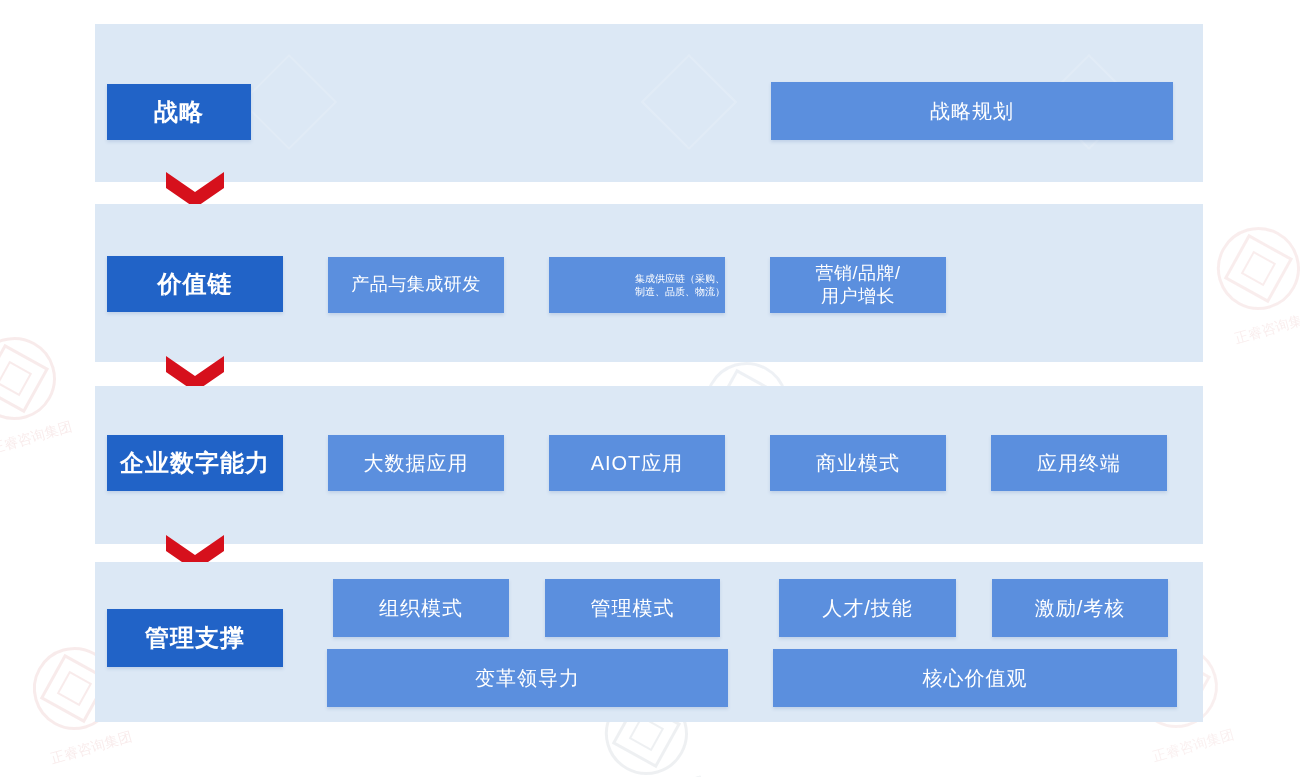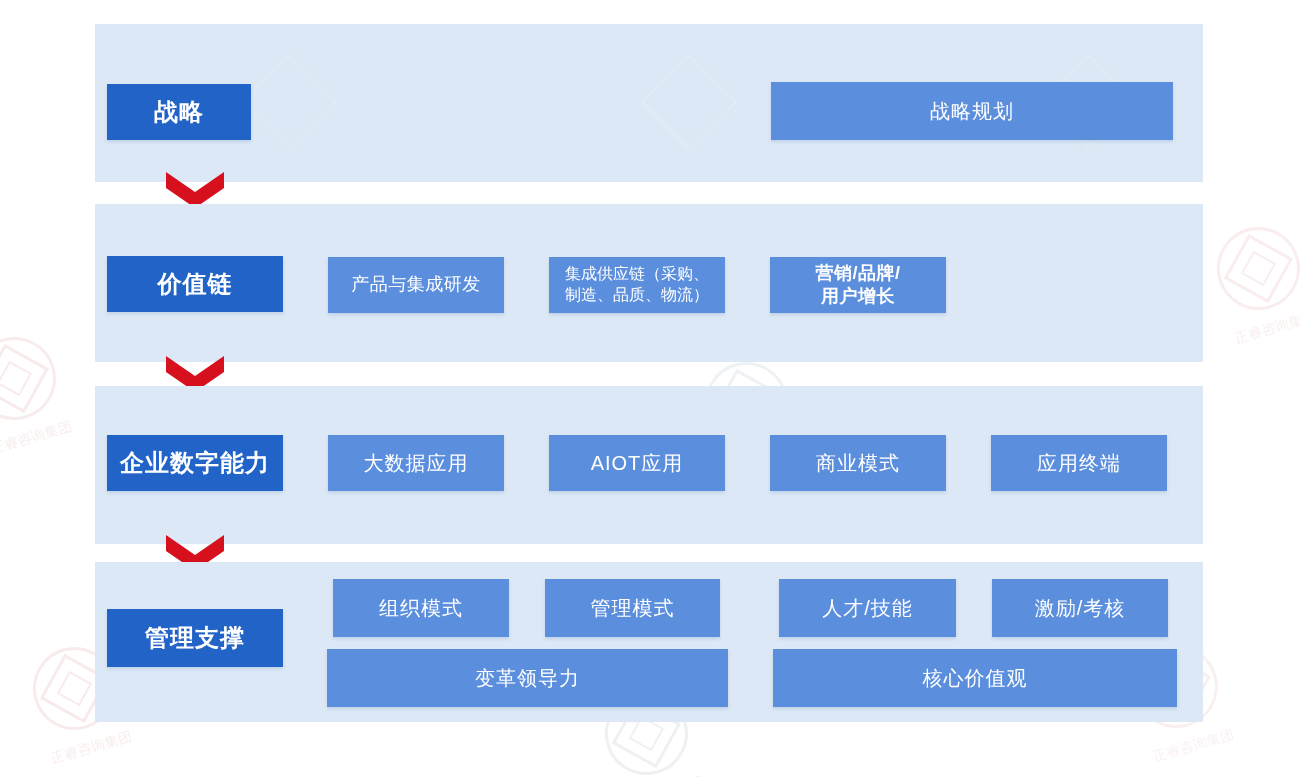--- a/index.html
+++ b/index.html
@@ -32,21 +32,21 @@
     font-weight: 700;
     letter-spacing: 1px;
   }
   .content-box {
     background: var(--content-box, #5b8fde);
     font-size: 20px;
     font-weight: 500;
     letter-spacing: 1px;
   }
   .content-box span, .label-box span { white-space: pre-line; line-height: 1.3; }
-  .content-box.small-text { font-size: 16px; letter-spacing: 0; }
+  .content-box.small-text { font-size: 10px; letter-spacing: 0; justify-content: flex-end; }
   .content-box.mid-text { font-size: 18px; letter-spacing: 0.5px; }
   .arrow {
     position: absolute;
     left: 166px; width: 58px; height: 36px;
   }
   .arrow svg { display: block; width: 58px; height: 36px; }
   .stamp {
     position: absolute;
     width: 100px; height: 122px;
     transform: rotate(-16deg);
@@ -145,21 +145,21 @@
     <div class="box label-box" style="left:12px; top:52px; width:176px; height:56px;">
       <span>价值链</span>
     </div>
     <div class="box content-box mid-text" style="left:233px; top:53px; width:176px; height:56px;">
       <span>产品与集成研发</span>
     </div>
     <div class="box content-box small-text" style="left:454px; top:53px; width:176px; height:56px;">
       <span>集成供应链（采购、
 制造、品质、物流）</span>
     </div>
-    <div class="box content-box mid-text" style="left:675px; top:53px; width:176px; height:56px;font-weight:bold;">
+    <div class="box content-box mid-text" style="left:675px; top:53px; width:176px; height:56px;">
       <span>营销/品牌/
 用户增长</span>
     </div>
   </div>
 
   <div class="arrow" style="top:356px;">
     <svg viewBox="0 0 58 36">
         <polygon points="0,0 29,20 58,0 58,16 29,36 0,16" fill="var(--arrow-red, #d6101c)"></polygon>
       </svg>
   </div>

